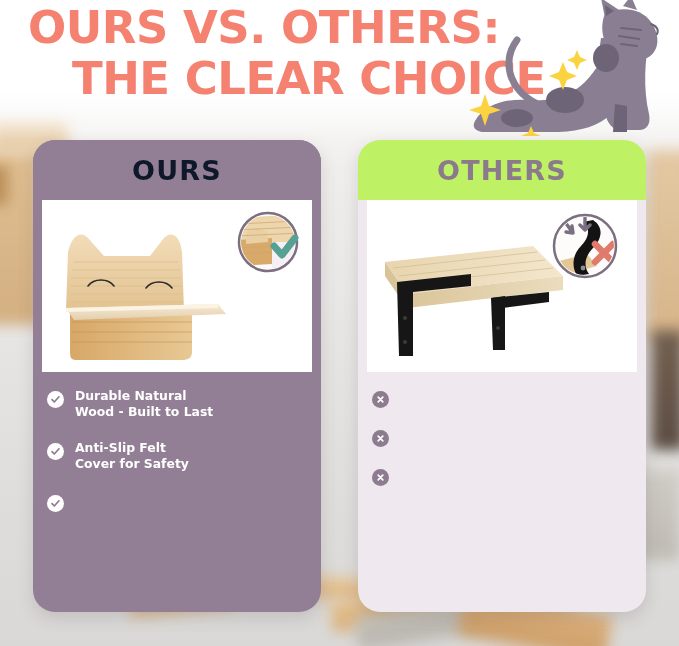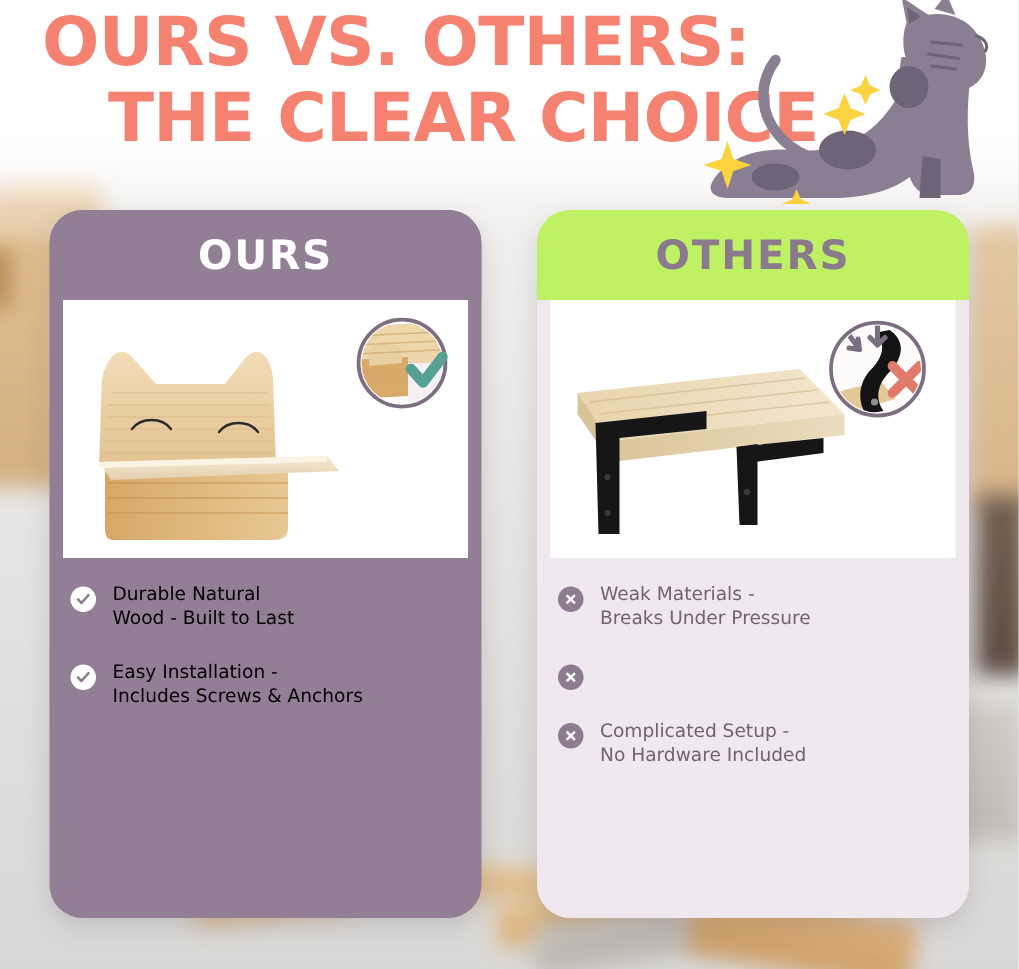--- a/index.html
+++ b/index.html
@@ -91,21 +91,21 @@
   }
   #card-ours   .card-header { background:#937f95; }
   #card-others .card-header { background:#bef264; }
 
   .card-title {
     font-family:"DejaVu Sans", sans-serif;
     font-weight:bold;
     font-size:27px;
     letter-spacing:1.2px;
   }
-  #ours-title   { color:#ffffff; }
+  #ours-title   { color:#0f172a; }
   #others-title { color:#8a7a8c; }
 
   .photo {
     position:relative;
     height:172px;
     margin:0 9px;
     background:#ffffff;
     overflow:hidden;
   }
 
@@ -118,21 +118,21 @@
     display:flex; align-items:center; justify-content:center;
   }
   .badge-check { background:#ffffff; }
   .badge-cross { background:#8d7c8f; }
   .feature-text {
     font-family:"DejaVu Sans", sans-serif;
     font-size:12.4px;
     line-height:1.32;
     white-space:pre-line;
   }
-  #card-ours   .feature-text { color:#000000; }
+  #card-ours   .feature-text { color:#ffffff;font-weight:bold; }
   #card-others .feature-text { color:#6f6470; }
 
   
   .svg-block { display:block; }
 </style>
 </head>
 <body>
 
 <div id="backdrop">
   <div class="bg-base"></div>
@@ -275,22 +275,29 @@
       </span>
       <span class="feature-text">Durable Natural
 Wood - Built to Last</span>
     </div>
     <div class="feature-item">
       <span class="badge badge-check">
         <svg width="11" height="11" viewBox="0 0 11 11">
           <path d="M2 5.6 L4.3 8 L9 2.8" stroke="#8d7c8f" stroke-width="1.7" fill="none" stroke-linecap="round" stroke-linejoin="round"></path>
         </svg>
       </span>
-      <span class="feature-text">Easy Installation -
-Includes Screws &amp; Anchors</span>
+      <span class="feature-text">Anti-Slip Felt
+Cover for Safety</span>
+    </div>
+    <div class="feature-item">
+      <span class="badge badge-check">
+        <svg width="11" height="11" viewBox="0 0 11 11">
+          <path d="M2 5.6 L4.3 8 L9 2.8" stroke="#8d7c8f" stroke-width="1.7" fill="none" stroke-linecap="round" stroke-linejoin="round"></path>
+        </svg>
+      </span>
     </div>
   </div>
 </div>
 
 <div id="card-others" class="card">
 
   <div class="card-header">
     <span id="others-title" class="card-title">OTHERS</span>
   </div>
 
@@ -345,33 +352,29 @@
     </svg>
   </div>
 
   <div class="feature-list">
     <div class="feature-item">
       <span class="badge badge-cross">
         <svg width="11" height="11" viewBox="0 0 11 11">
           <path d="M3.2 3.2 L7.8 7.8 M7.8 3.2 L3.2 7.8" stroke="#ffffff" stroke-width="1.7" stroke-linecap="round"></path>
         </svg>
       </span>
-      <span class="feature-text">Weak Materials -
-Breaks Under Pressure</span>
     </div>
     <div class="feature-item">
       <span class="badge badge-cross">
         <svg width="11" height="11" viewBox="0 0 11 11">
           <path d="M3.2 3.2 L7.8 7.8 M7.8 3.2 L3.2 7.8" stroke="#ffffff" stroke-width="1.7" stroke-linecap="round"></path>
         </svg>
       </span>
     </div>
     <div class="feature-item">
       <span class="badge badge-cross">
         <svg width="11" height="11" viewBox="0 0 11 11">
           <path d="M3.2 3.2 L7.8 7.8 M7.8 3.2 L3.2 7.8" stroke="#ffffff" stroke-width="1.7" stroke-linecap="round"></path>
         </svg>
       </span>
-      <span class="feature-text">Complicated Setup -
-No Hardware Included</span>
     </div>
   </div>
 </div>
 
 </body></html>

